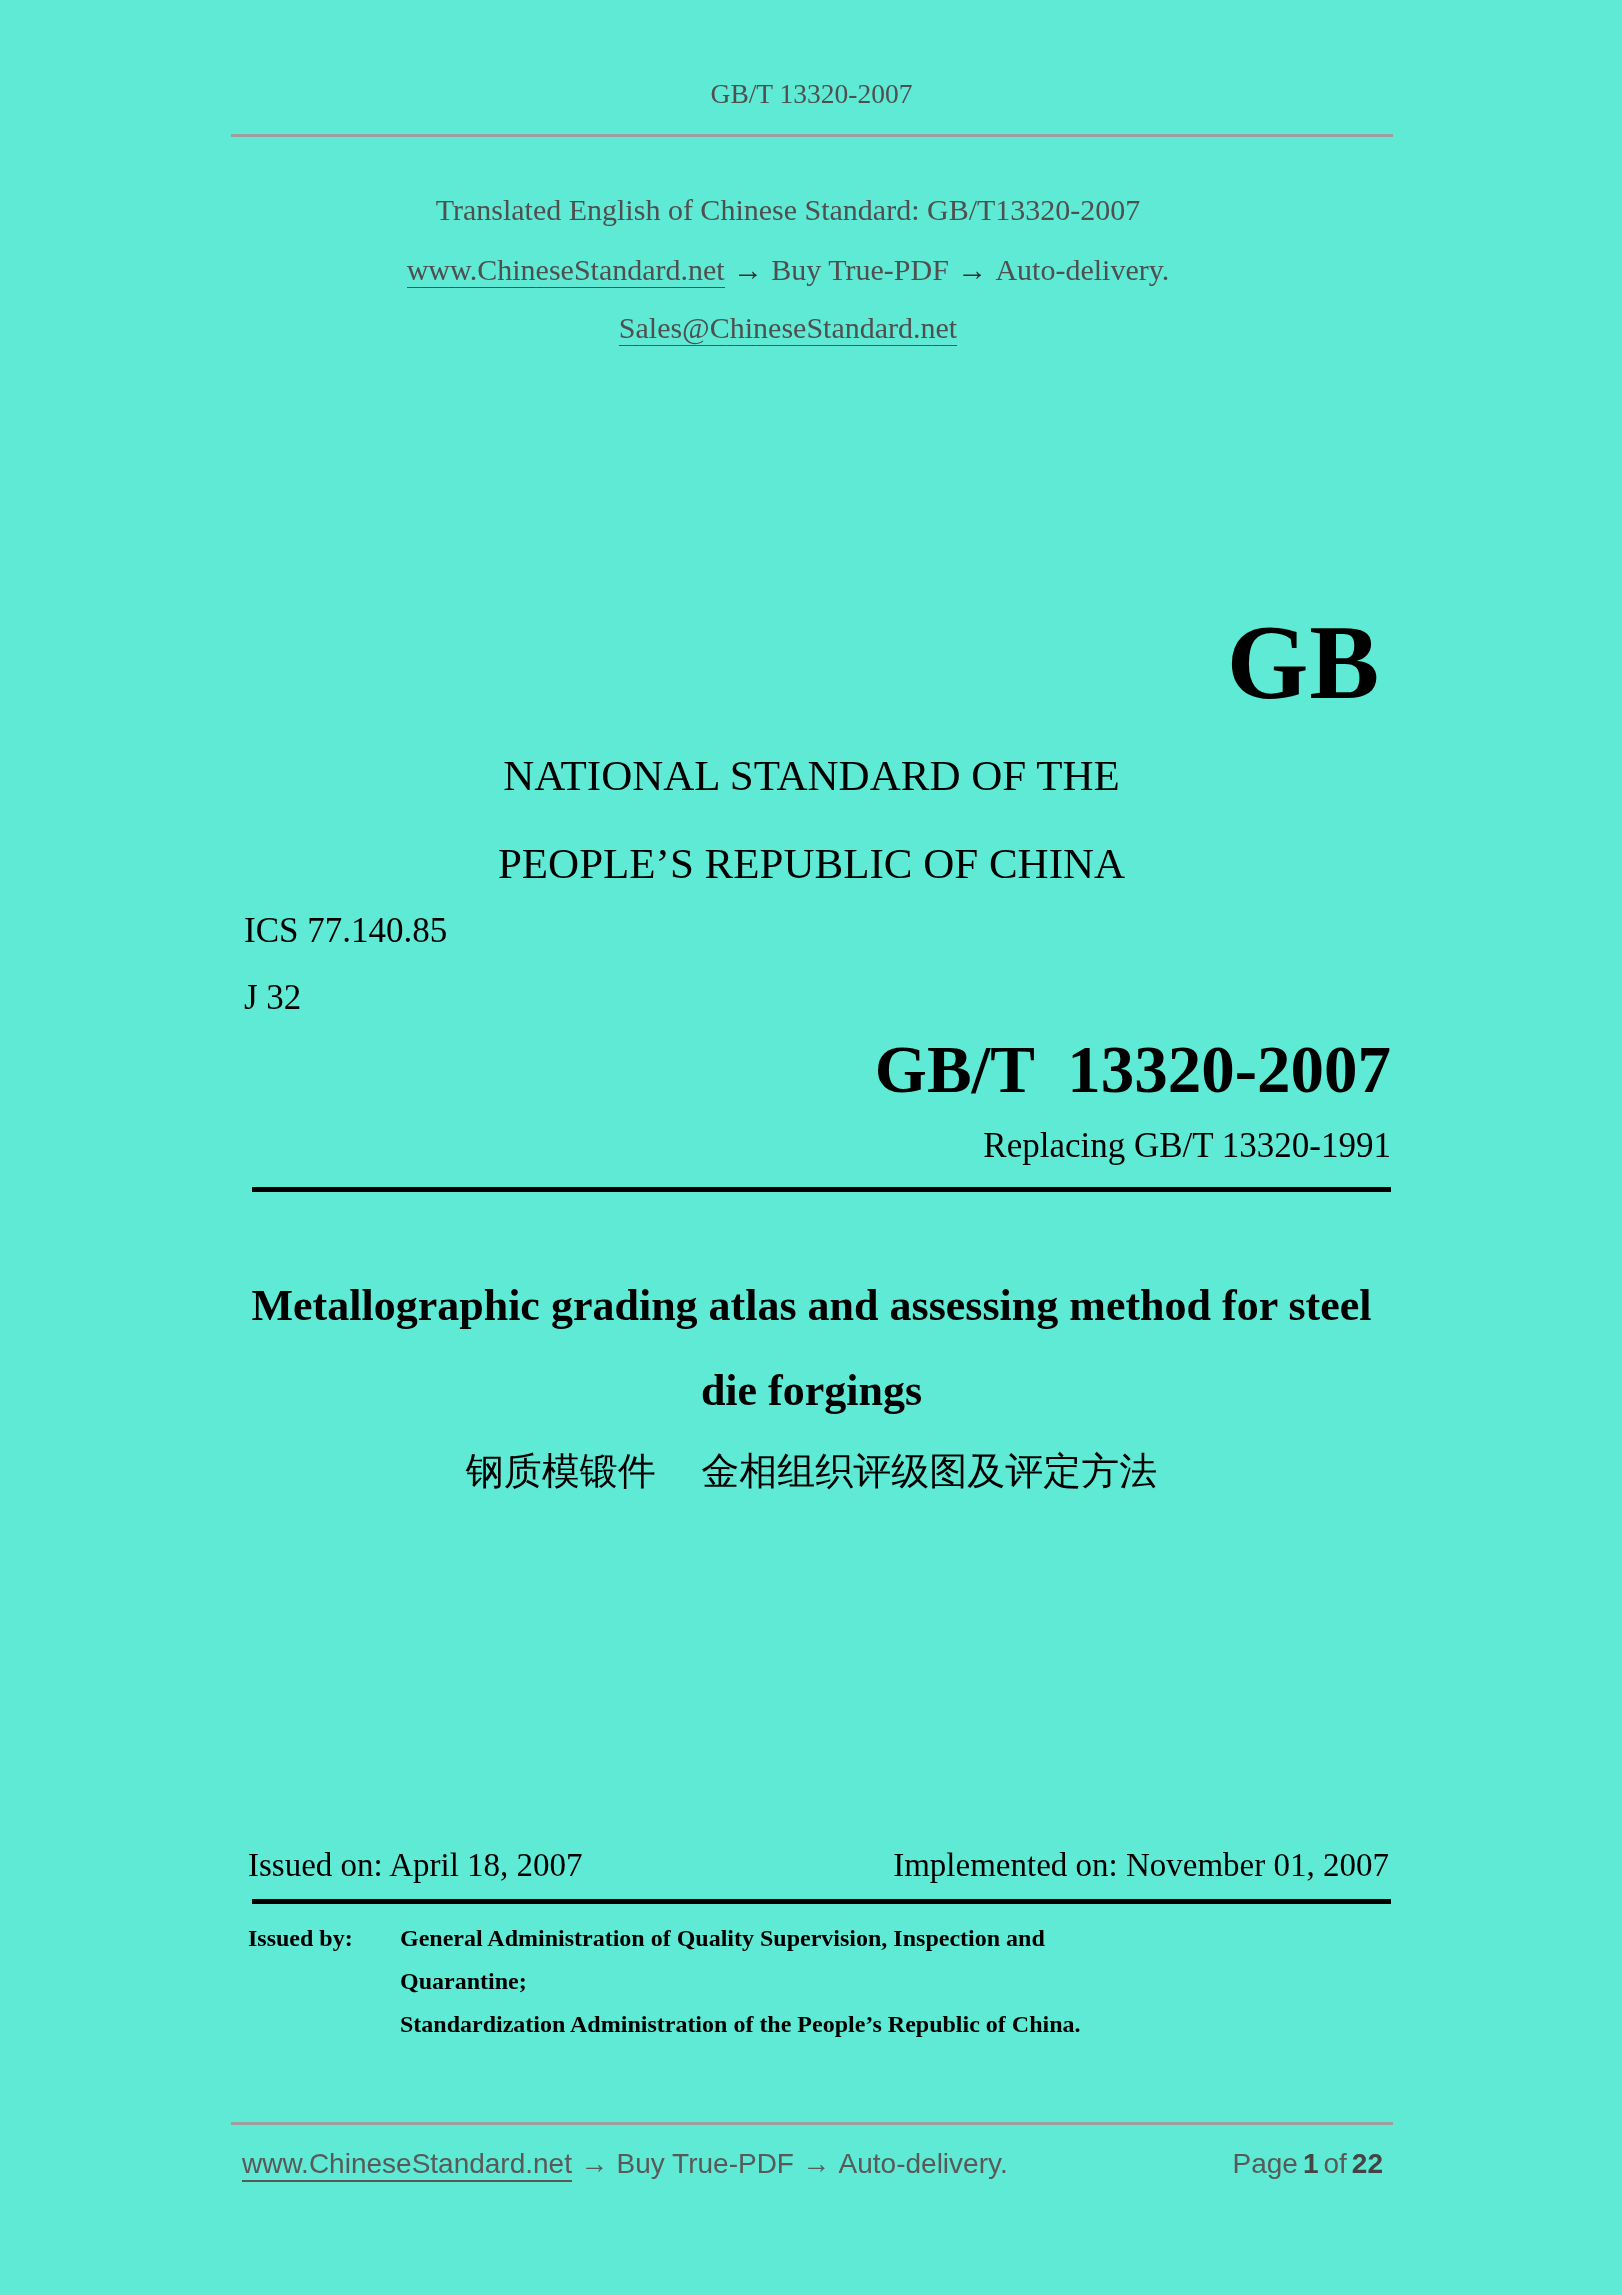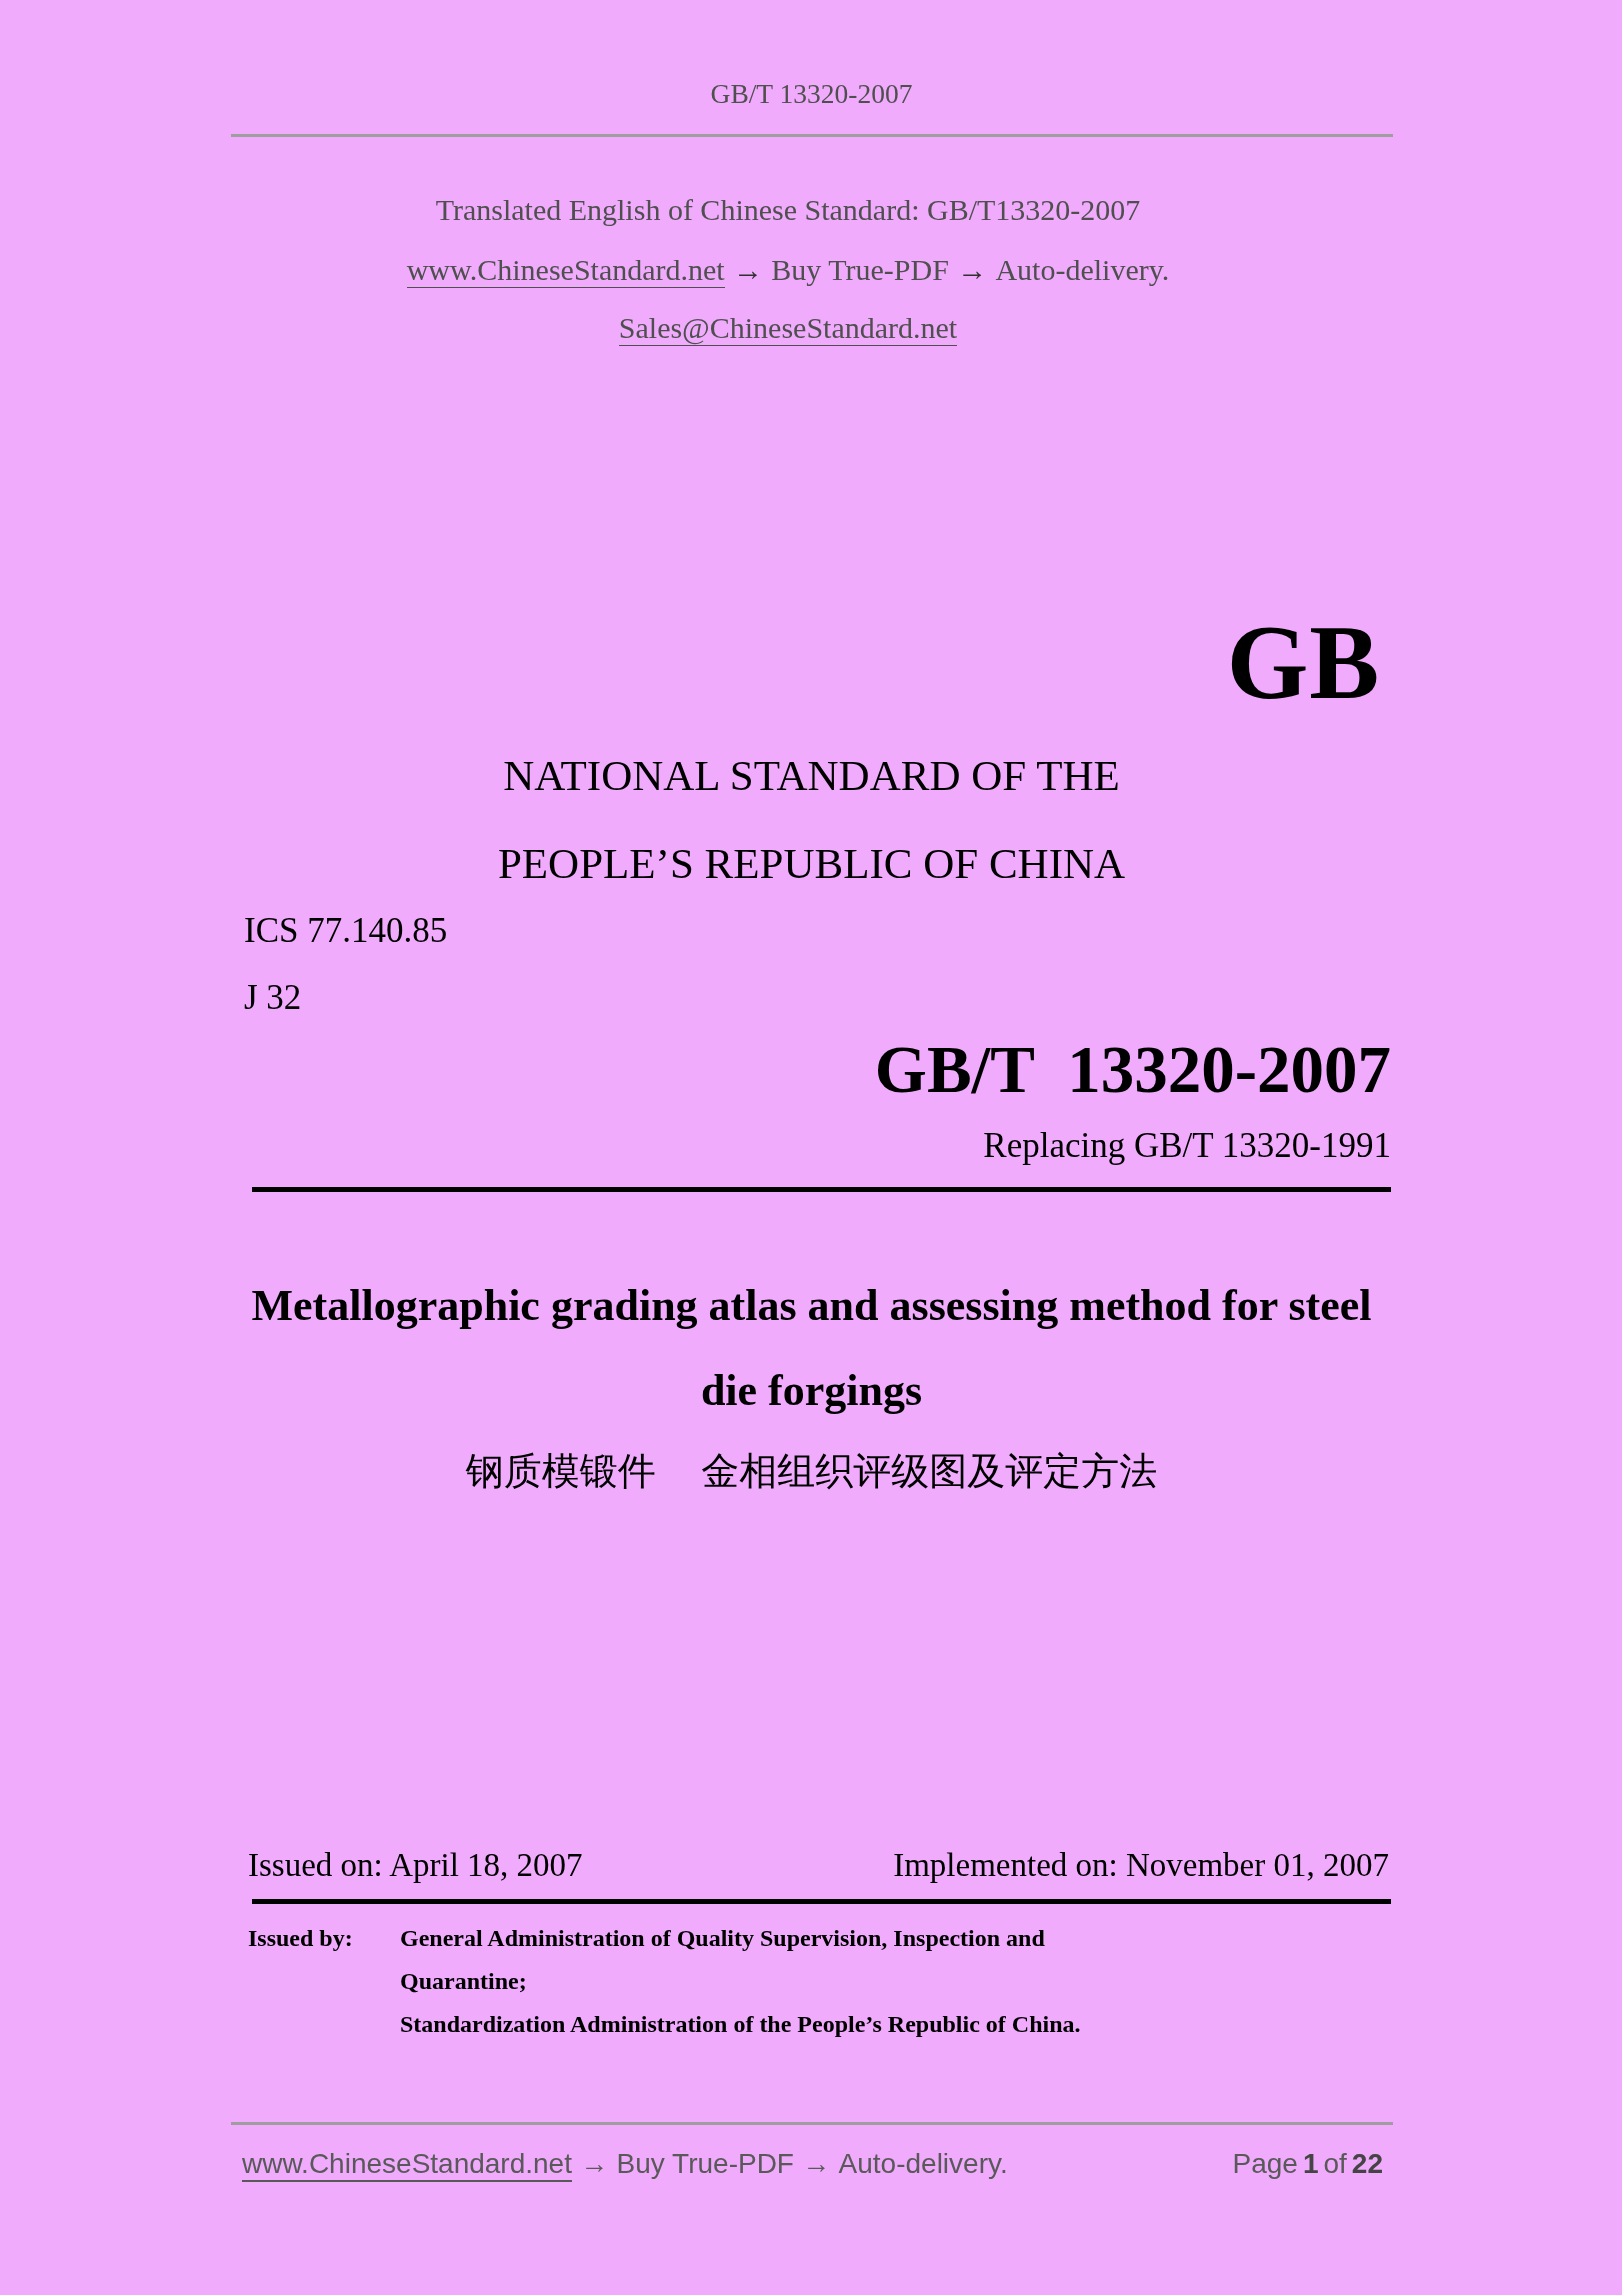--- a/index.html
+++ b/index.html
@@ -1,19 +1,19 @@
 <!DOCTYPE html>
 <html style="font-size:13.3px"><head>
 <meta charset="utf-8">
 <style>
   html,body{margin:0;padding:0;background:#ffffff;}
   #page{
     position:relative;
     width:1623px;height:2295px;
-    background:#f0abfc;
+    background:#5eead4;
     font-family:"Liberation Serif","DejaVu Serif",serif;
     color:#000;
     overflow:hidden;
   }
   .abs{position:absolute;}
   .center{left:0;width:1623px;text-align:center;}
   .center-narrow{left:0;width:1576px;text-align:center;}
   .gray{color:#4f4f4f;}
   .rule-gray{position:absolute;left:231px;width:1162px;height:2.5px;background:#9e9e9e;}
   .rule-black{position:absolute;left:252px;width:1139px;height:5px;background:#000;}

